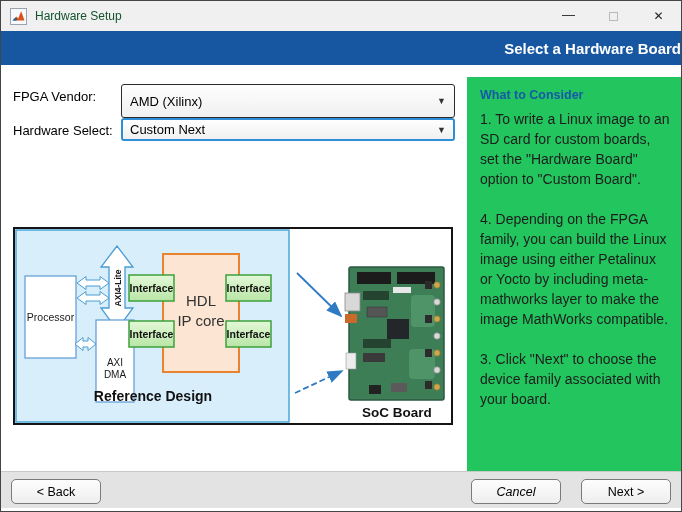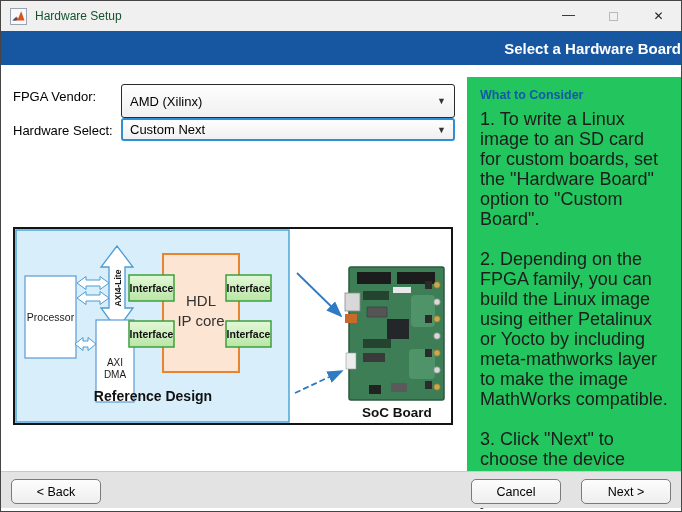--- a/index.html
+++ b/index.html
@@ -54,36 +54,36 @@
   
   .diagram { position:absolute; left:12px; top:226px; }
   .dg-text { font-family:"Liberation Sans", sans-serif; }
 
   
   .sidebar {
     position:absolute; left:466px; top:64px; width:216px; height:406px;
     background:#22c55e; padding:11px 13px 0 13px;margin-top:12px;
   }
   .sidebar-heading { color:#1559a8; font-weight:bold; font-size:12.5px; margin-bottom:7px; }
-  .sidebar p { font-size:18px; color:#1d1d1d; line-height:20px; margin-bottom:20px; }
+  .sidebar p { font-size:14px; color:#1d1d1d; line-height:20px; margin-bottom:20px; }
 
   
   .footer {
     position:absolute; left:0; top:470px; width:100%; height:37px;
     background:#e3e3e3; border-top:1px solid #c9c9c9;
   }
   .btn {
     position:absolute; top:7px; width:90px; height:25px;
     background:linear-gradient(#fdfdfd,#eeeeee);
     border:1px solid #7a7a7a; border-radius:5px;
     font-family:"Liberation Sans", sans-serif; font-size:12.5px; color:#000;
     display:flex; align-items:center; justify-content:center; cursor:default;
   }
   .btn-back   { left:10px; }
-  .btn-cancel { right:120px; }
+  .btn-cancel { right:120px;font-style:italic; }
   .btn-next   { right:10px;margin-left:33px; }
 </style>
 </head>
 <body>
 
 <div class="window">
 
   <div class="titlebar">
     <span class="app-icon">
       <svg width="17" height="17" viewBox="0 0 17 17">
@@ -200,21 +200,21 @@
       <rect x="76" y="82" width="7" height="8" fill="#2b2b2b"></rect>
       <rect x="76" y="114" width="7" height="8" fill="#2b2b2b"></rect>
       <rect x="44" y="20" width="18" height="6" fill="#e8e8e8"></rect>
     </g>
     <text class="dg-text" x="384" y="190" font-size="13.5" font-weight="bold" fill="#111" text-anchor="middle">SoC Board</text>
   </svg>
 
   <div class="sidebar">
     <div class="sidebar-heading">What to Consider</div>
     <p>1. To write a Linux image to an SD card for custom boards, set the "Hardware Board" option to "Custom Board".</p>
-    <p>2. Depending on the FPGA family, you can build the Linux image using either Petalinux or Yocto by including meta-mathworks layer to make the image MathWorks compatible.</p>
+    <p>4. Depending on the FPGA family, you can build the Linux image using either Petalinux or Yocto by including meta-mathworks layer to make the image MathWorks compatible.</p>
     <p>3. Click "Next" to choose the device family associated with your board.</p>
   </div>
 
   <div class="footer">
     <button class="btn btn-back">&lt; Back</button>
     <button class="btn btn-cancel">Cancel</button>
     <button class="btn btn-next">Next &gt;</button>
   </div>
 
 </div>

